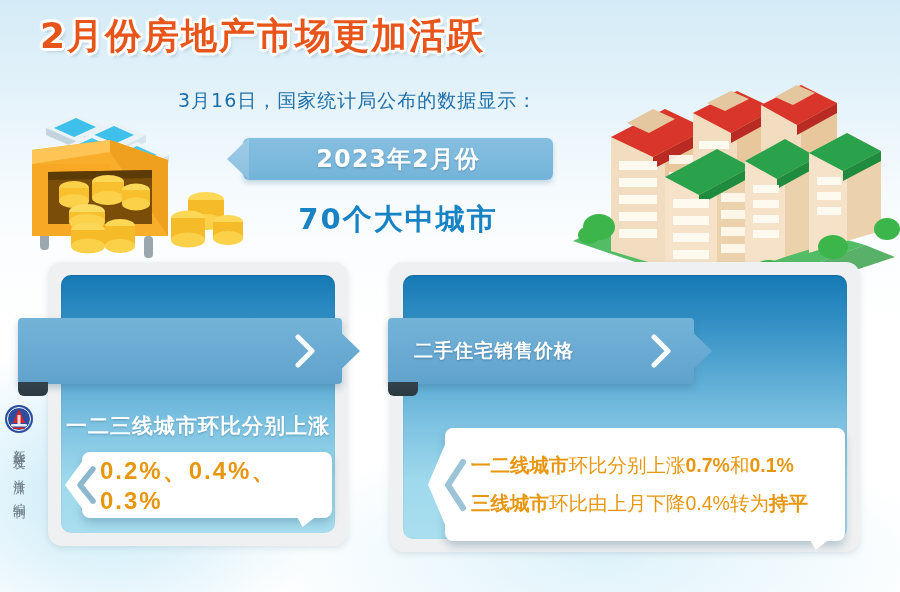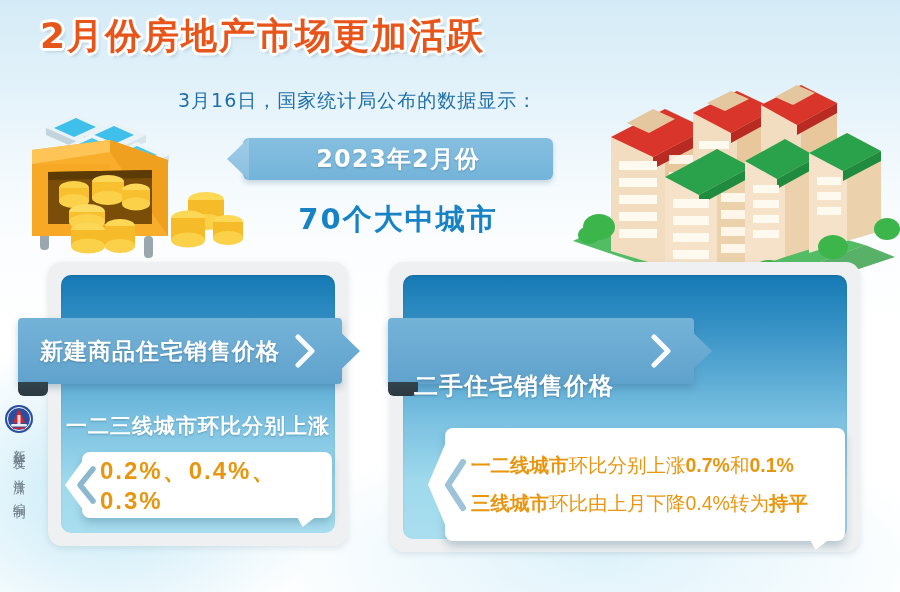--- a/index.html
+++ b/index.html
@@ -132,21 +132,21 @@
     text-shadow:0 1px 2px rgba(30,70,100,.40);
     white-space:nowrap;
   }
   .chev{
     position:absolute;top:50%;transform:translateY(-50%);
     width:22px;height:34px;
   }
   .ribbon-left{left:18px;top:318px;width:324px;}
   .ribbon-left .ribbon-label{left:22px;font-size:23px;}
   .ribbon-right{left:388px;top:318px;width:306px;}
-  .ribbon-right .ribbon-label{left:26px;font-size:24px;margin-top:35px;}
+  .ribbon-right .ribbon-label{left:26px;font-size:19px;}
 
   
   .card-subline{
     position:absolute;width:100%;text-align:center;
     color:#ffffff;font-weight:bold;
     font-family:"DejaVu Sans","Liberation Sans",sans-serif;
     text-shadow:0 1px 2px rgba(30,80,110,.35);
   }
   .subline-left{top:137px;font-size:21px;letter-spacing:1px;}
 
@@ -399,21 +399,20 @@
 
   <div class="card-outer card-left">
     <div class="card-inner">
       <div class="card-subline subline-left">一二三线城市环比分别上涨</div>
     </div>
   </div>
 
   <div class="ribbon ribbon-left">
     <div class="fold"></div>
     <div class="arrow"></div>
-    <div class="ribbon-label">新建商品住宅销售价格</div>
     <svg class="chev" style="right:26px;" viewBox="0 0 22 34">
       <path d="M4 3 L18 17 L4 31" fill="none" stroke="#ffffff" stroke-width="5" stroke-linecap="round" stroke-linejoin="round" opacity=".95"></path>
     </svg>
   </div>
 
   <div class="bubble bub-left">
     <div class="bubble-notch"></div>
     <svg class="bubble-chevron" viewBox="0 0 24 40">
       <path d="M19 4 L6 20 L19 36" fill="none" stroke="#8bb7cf" stroke-width="5.5" stroke-linecap="round" stroke-linejoin="round"></path>
     </svg>

